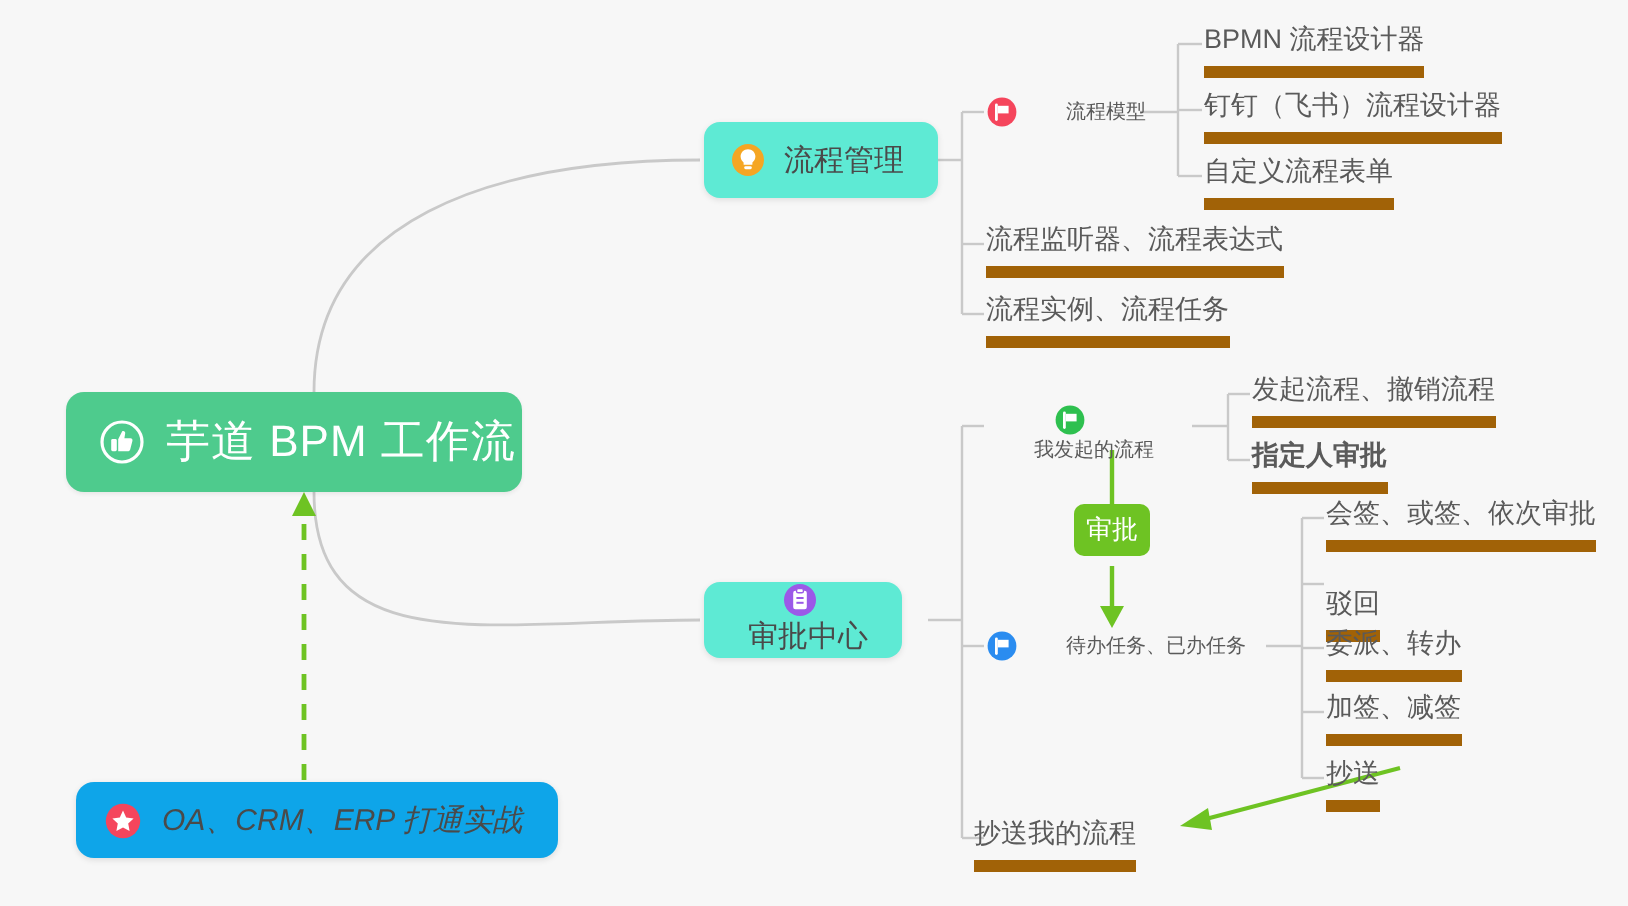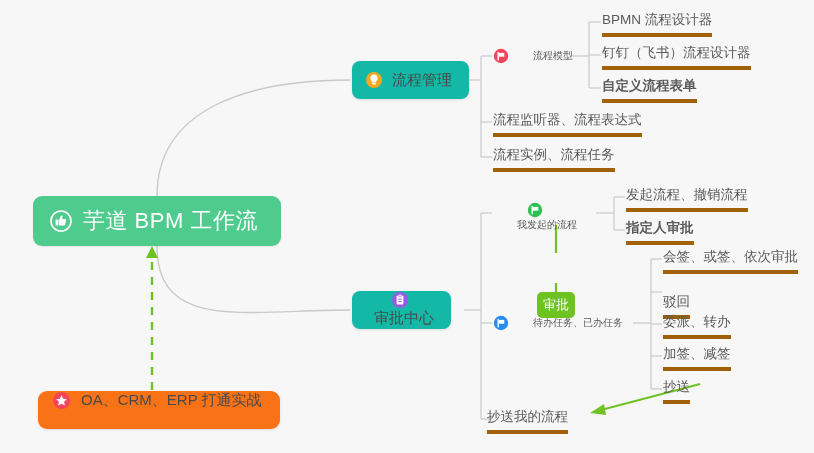--- a/index.html
+++ b/index.html
@@ -26,41 +26,41 @@
     left: 0; top: 0;
     width: 814px;
     height: 453px;
     pointer-events: none;
   }
   
   .root-node {
     position: absolute;
     left: 33px;
     top: 196px;
-    width: 248px;
+    width: 228px;
     height: 50px;
     background: #4ecb8d;
     border-radius: 9px;
     display: flex;
     align-items: center;
     box-sizing: border-box;
     padding-left: 17px;
     box-shadow: 0 1px 2px rgba(0,0,0,0.07);
   }
   .root-label {
     color: #ffffff;
     font-size: 22px;
     letter-spacing: 0.5px;
     margin-left: 11px;
     white-space: nowrap;
   }
   
   .branch-node {
     position: absolute;
-    background: #14b8a6;
+    background: #5eead4;
     border-radius: 8px;
     height: 38px;
     display: flex;
     align-items: center;
     padding: 0 17px 0 13px;
     box-sizing: border-box;
     box-shadow: 0 1px 3px rgba(0,0,0,0.10);
   }
   .branch-label {
     font-size: 15px;
@@ -81,33 +81,35 @@
     color: #5a5a5a;
     margin-left: 24px;
   }
   
   .leaf-node {
     position: absolute;
     font-size: 13.5px;
     color: #5a5a5a;
     white-space: nowrap;
     padding-bottom: 5px;
-    border-bottom: 4px solid #a16207;
+    border-bottom: 6px solid #a16207;
     line-height: 17px;
   }
   
   .anno-box {
     position: absolute;
-    background: #f97316;
+    background: #0ea5e9;
     border-radius: 9px;
     height: 38px;
     display: flex;
+    align-items: center;
     padding: 0 18px 0 14px;
     box-sizing: border-box;
     box-shadow: 0 1px 3px rgba(0,0,0,0.11);
+    font-style: italic;
   }
   .anno-label {
     font-size: 15px;
     color: #4a4a4a;
     margin-left: 10px;
     white-space: nowrap;
   }
   .tag-badge {
     position: absolute;
     background: #6ec323;
@@ -220,21 +222,21 @@
         <circle cx="8" cy="8" r="7.2" fill="#f5455c"></circle>
         <path d="M5.2 4.4 L5.2 11.8" stroke="#ffffff" stroke-width="1.4" stroke-linecap="round"></path>
         <path d="M5.9 4.9 L11.3 4.9 L11.3 8.7 L5.9 8.7 Z" fill="#ffffff"></path>
       </svg>
     </span>
     <span class="l2-label">流程模型</span>
   </div>
 
   <div class="leaf-node" style="left:602px; top:11px;">BPMN 流程设计器</div>
   <div class="leaf-node" style="left:602px; top:44px;">钉钉（飞书）流程设计器</div>
-  <div class="leaf-node" style="left:602px; top:77px;font-weight:bold;">自定义流程表单</div>
+  <div class="leaf-node" style="left:602px; top:77px;">自定义流程表单</div>
 
   <div class="leaf-node" style="left:493px; top:146px;">流程实例、流程任务</div>
   <div class="leaf-node" style="left:493px; top:111px;">流程监听器、流程表达式</div>
 
   <div class="l2-node" style="left:493px; top:202px;flex-direction:column;">
     <span class="icon">
       <svg width="16" height="16" viewBox="0 0 16 16">
         <circle cx="8" cy="8" r="7.2" fill="#2ec04f"></circle>
         <path d="M5.2 4.4 L5.2 11.8" stroke="#ffffff" stroke-width="1.4" stroke-linecap="round"></path>
         <path d="M5.9 4.9 L11.3 4.9 L11.3 8.7 L5.9 8.7 Z" fill="#ffffff"></path>
@@ -258,21 +260,21 @@
   </div>
 
   <div class="leaf-node" style="left:663px; top:248px;">会签、或签、依次审批</div>
   <div class="leaf-node" style="left:663px; top:281px;margin-top:12px;">驳回</div>
   <div class="leaf-node" style="left:663px; top:313px;">委派、转办</div>
   <div class="leaf-node" style="left:663px; top:345px;">加签、减签</div>
   <div class="leaf-node" style="left:663px; top:378px;">抄送</div>
 
   <div class="leaf-node" style="left:487px; top:408px;">抄送我的流程</div>
 
-  <div class="tag-badge" style="left:537px; top:252px;margin-top:40px;">
+  <div class="tag-badge" style="left:537px; top:252px;">
     <span>审批</span>
   </div>
 
   <div class="anno-box" style="left:38px; top:391px;">
     <span class="icon">
       <svg width="19" height="19" viewBox="0 0 19 19">
         <circle cx="9.5" cy="9.5" r="8.6" fill="#f5455c"></circle>
         <path d="M9.5 4.3 L11.1 7.7 L14.8 8.2 L12.1 10.8 L12.8 14.5 L9.5 12.7 L6.2 14.5 L6.9 10.8 L4.2 8.2 L7.9 7.7 Z" fill="#ffffff"></path>
       </svg>
     </span>

